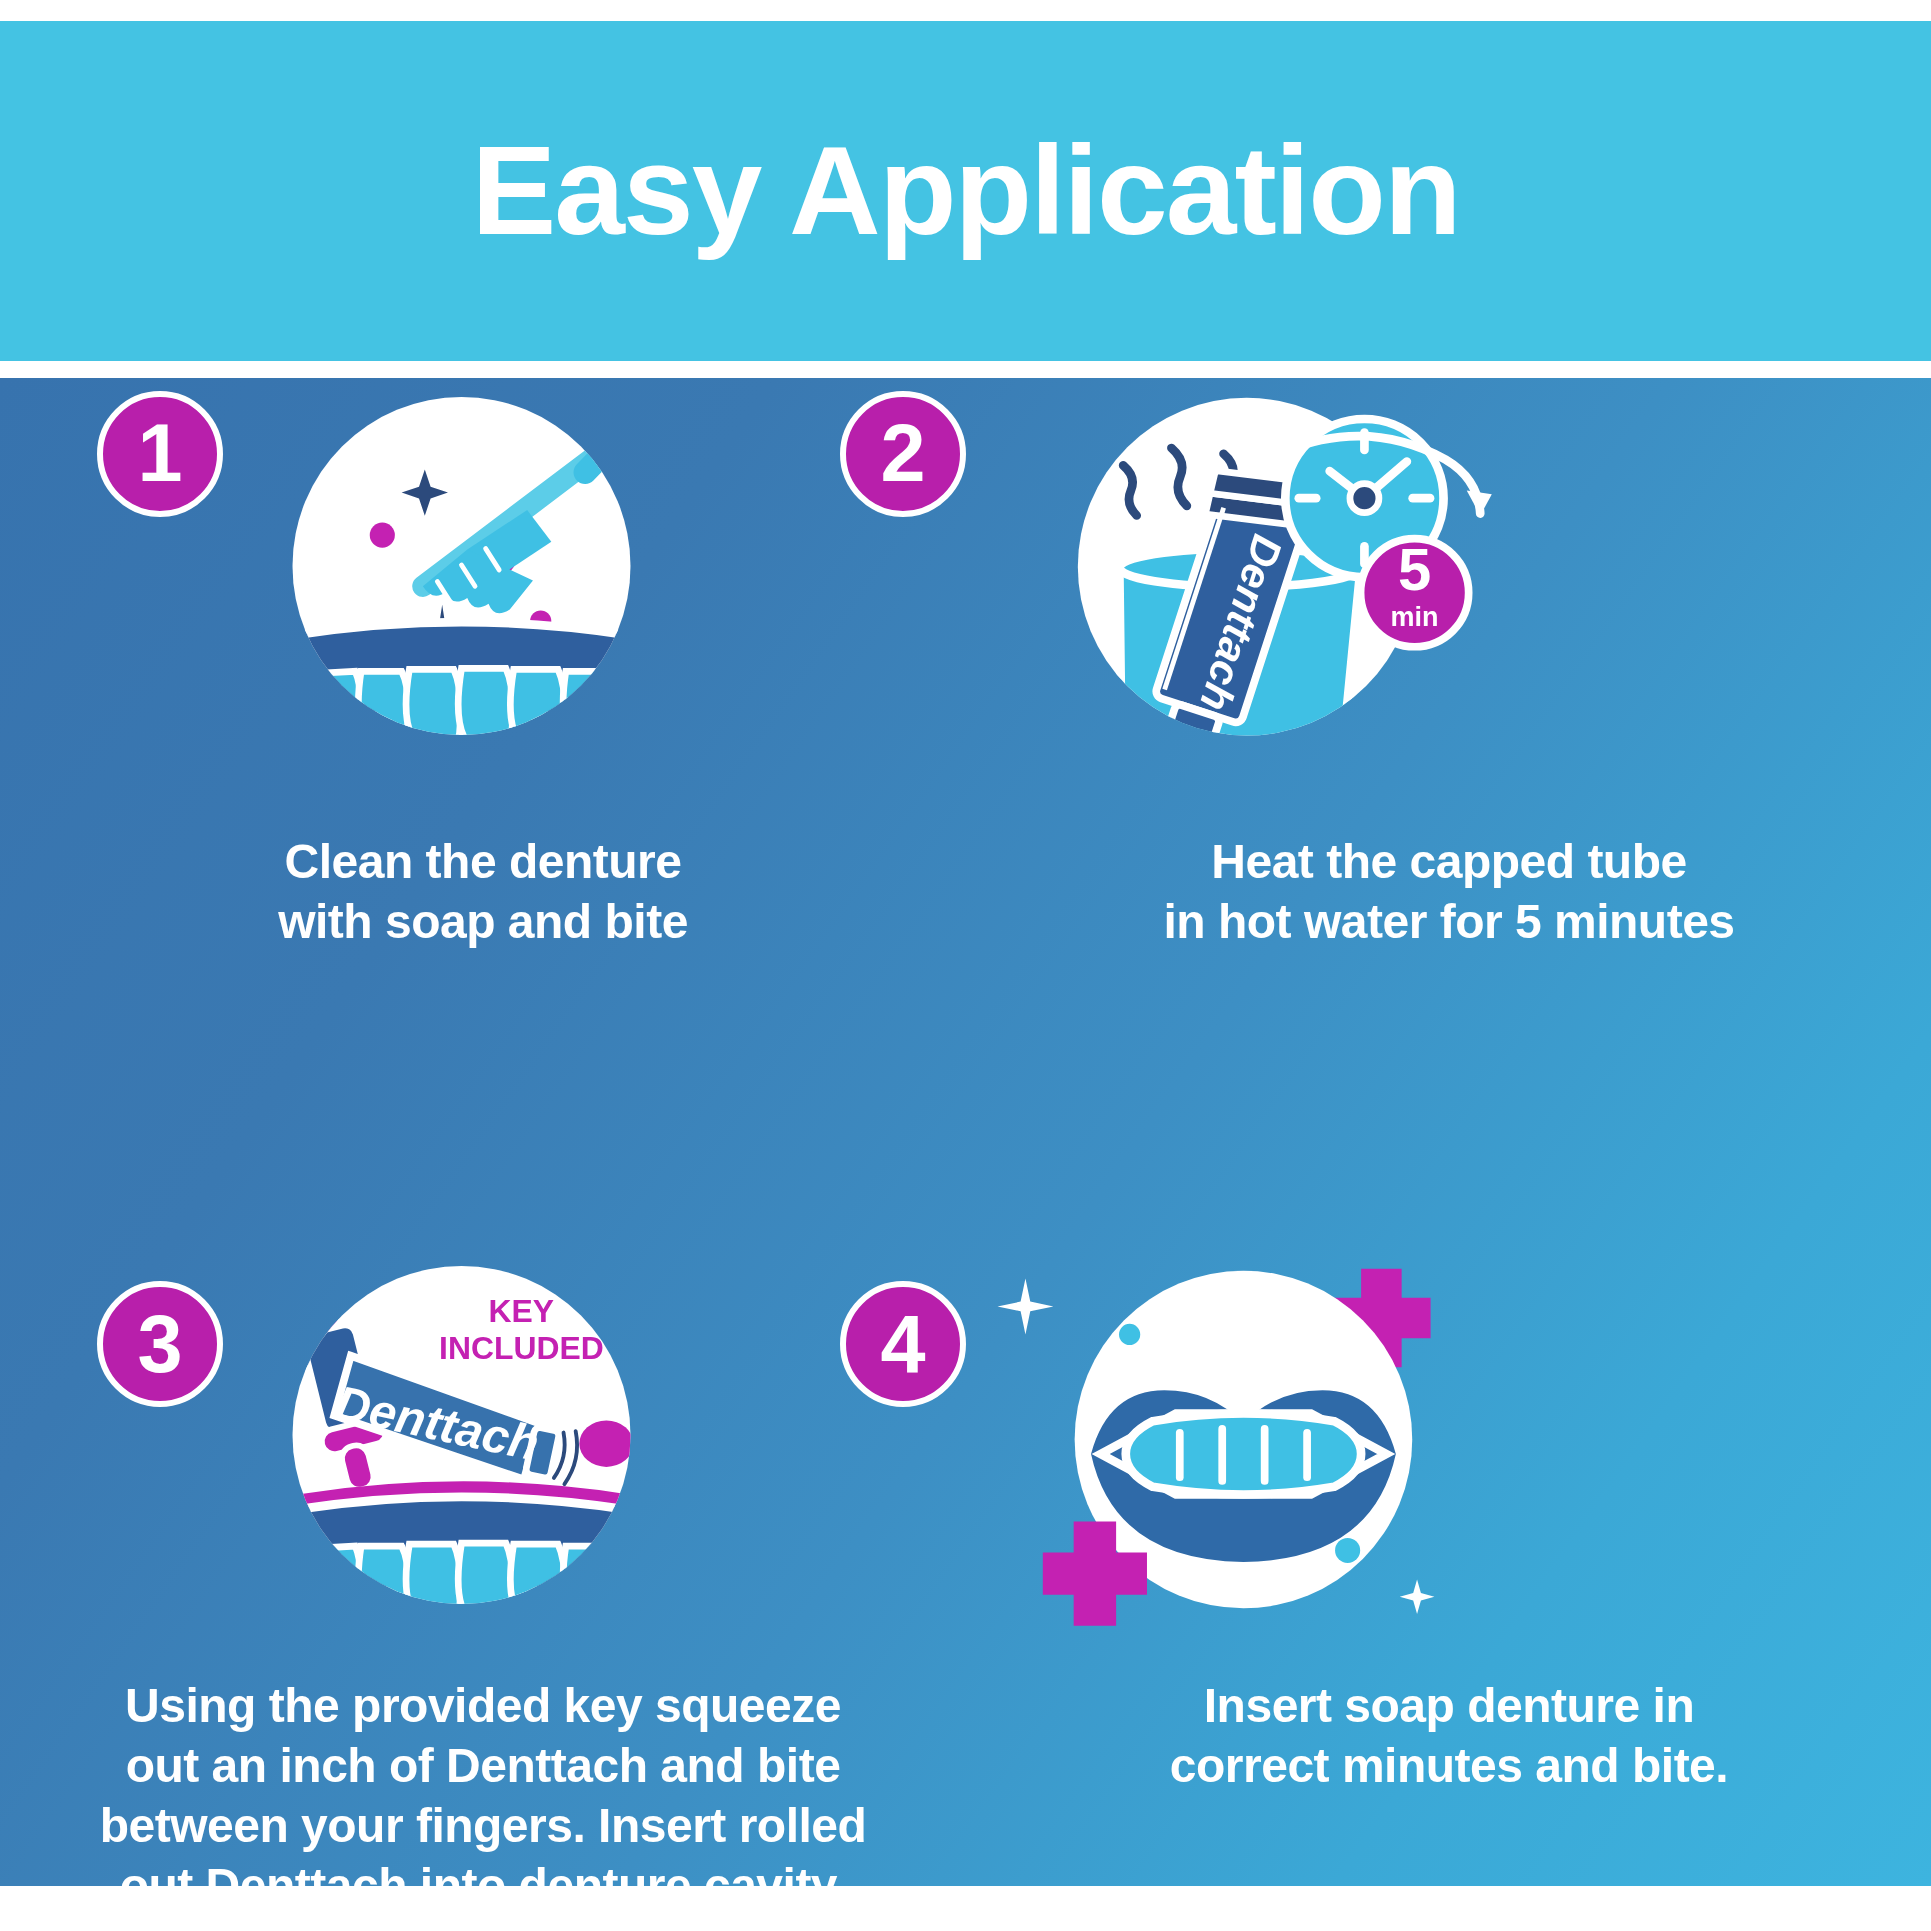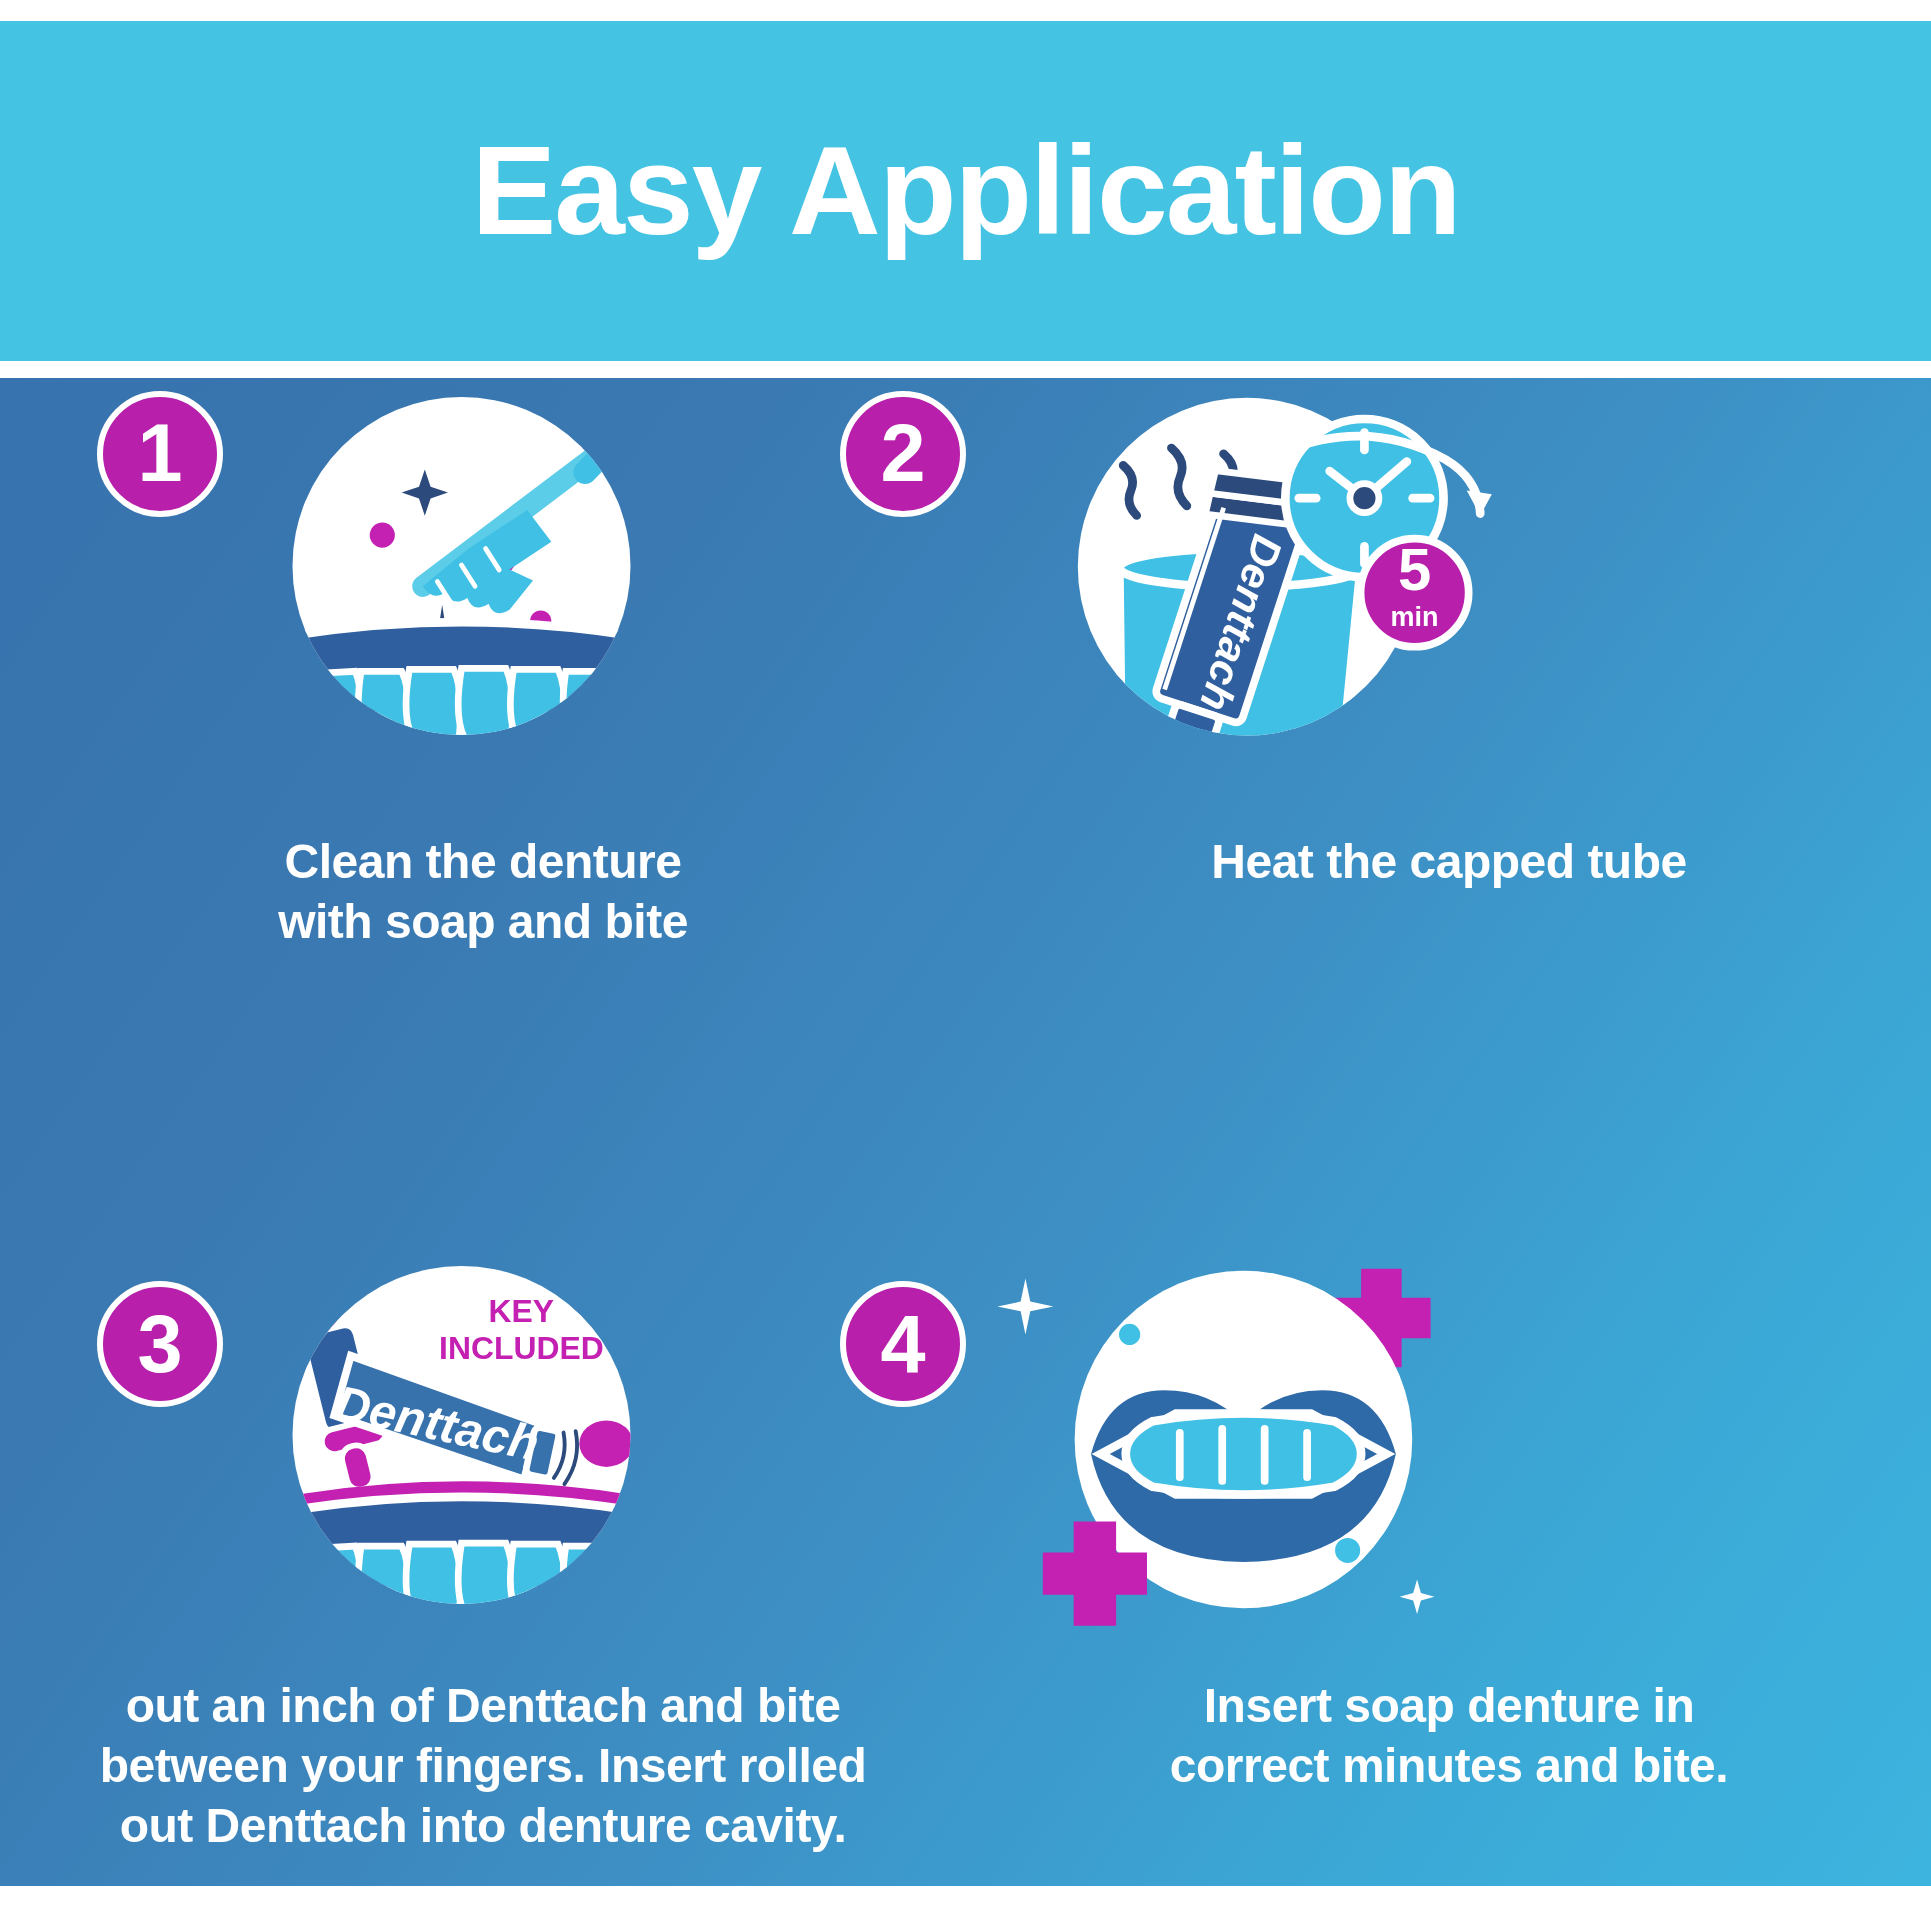--- a/index.html
+++ b/index.html
@@ -191,20 +191,21 @@
             <g>
               <circle cx="364" cy="208" r="56" fill="#b81fab" stroke="#ffffff" stroke-width="8"></circle>
               <text x="364" y="205" fill="#ffffff" font-family="Liberation Sans, sans-serif" font-size="62" font-weight="bold" text-anchor="middle">5</text>
               <text x="364" y="242" fill="#ffffff" font-family="Liberation Sans, sans-serif" font-size="28" font-weight="bold" text-anchor="middle">min</text>
             </g>
           </svg>
         </div>
 
         <div class="cap" style="left:0;top:454px;width:966px;">
           <div>Heat the capped tube</div>
+          <div>in hot water for 5 minutes</div>
         </div>
       </div>
 
       <div class="step" style="left:0;top:526px;width:966px;height:982px;">
 
         <div class="badge" style="left:97px;top:377px;">
           <span>3</span>
         </div>
 
         <div class="ill-wrap" style="left:278px;top:362px;">
@@ -251,20 +252,21 @@
                 <path d="M136 288 q-12 72 18 84 q30 8 34 -18 q4 -44 -6 -66 Z"></path>
                 <path d="M190 287 q-12 74 18 86 q30 8 34 -18 q4 -46 -6 -68 Z"></path>
                 <path d="M244 288 q-12 72 18 84 q30 8 34 -18 q4 -44 -6 -66 Z"></path>
                 <path d="M298 290 q-10 66 16 76 q28 8 32 -16 q4 -40 -6 -60 Z"></path>
               </g>
             </g>
           </svg>
         </div>
 
         <div class="cap" style="left:0;top:772px;width:966px;">
+          <div>Using the provided key squeeze</div>
           <div>out an inch of Denttach and bite</div>
           <div>between your fingers. Insert rolled</div>
           <div>out Denttach into denture cavity.</div>
         </div>
       </div>
 
       <div class="step" style="left:966px;top:526px;width:966px;height:982px;">
 
         <div class="badge" style="left:-126px;top:377px;">
           <span>4</span>

